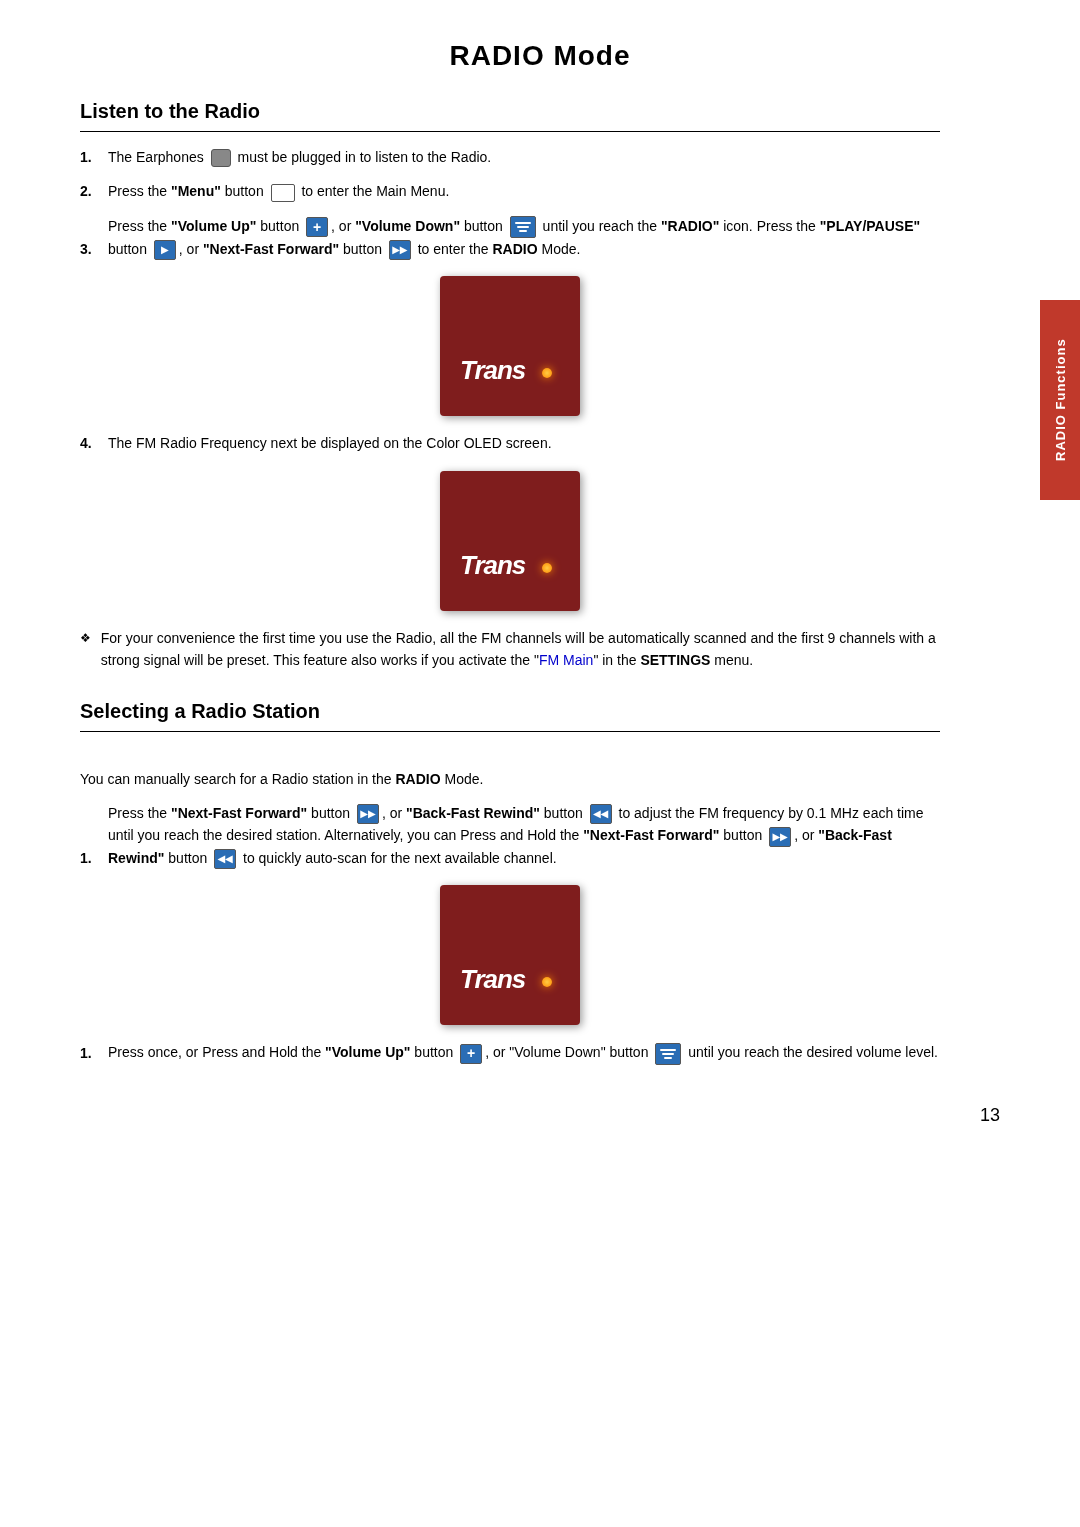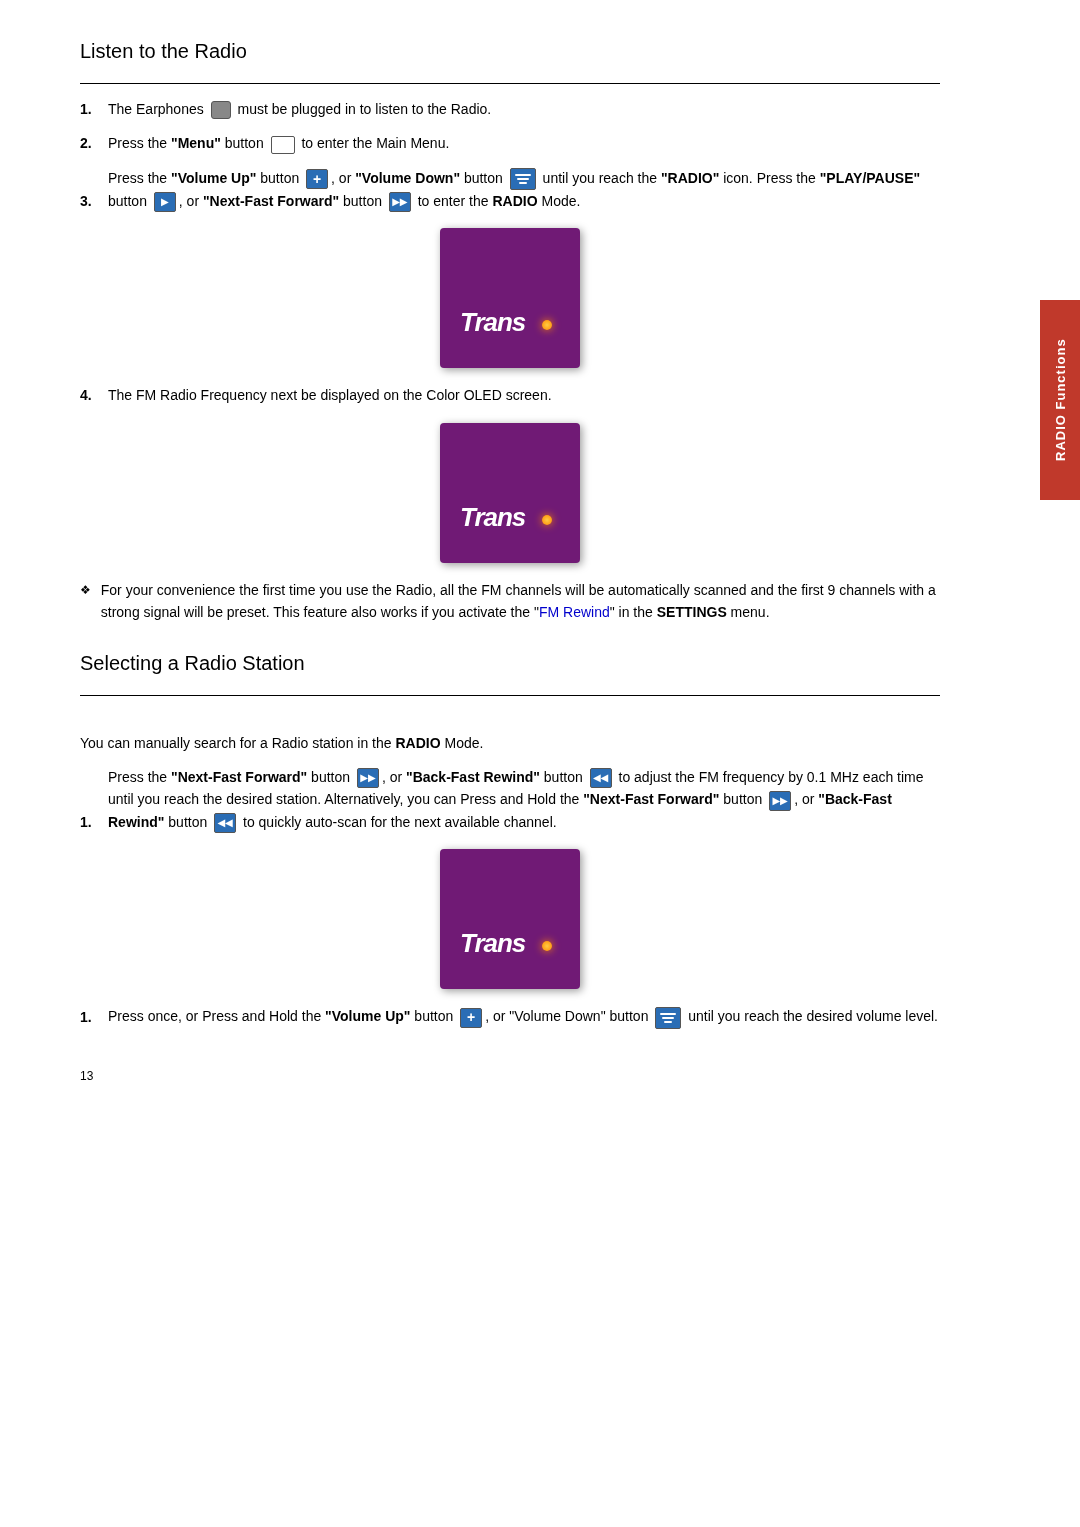--- a/index.html
+++ b/index.html
@@ -24,24 +24,24 @@
     .page-title {
       text-align: center;
       font-size: 28px;
       font-weight: bold;
       margin-bottom: 28px;
       letter-spacing: 1px;
     }
 
     .section-heading {
       font-size: 20px;
-      font-weight: normal;
+      font-weight: bold;
       margin-bottom: 14px;
       border-bottom: 1px solid #000;
-      padding-bottom: 20px;
+      padding-bottom: 8px;
     }
 
     .content-area {
       margin-right: 60px;
     }
 
     ol {
       list-style: none;
       counter-reset: step-counter;
       padding-left: 0;
@@ -159,21 +159,21 @@
       justify-content: center;
       color: white;
       font-size: 10px;
     }
 
     .device-image {
       display: block;
       width: 140px;
       height: 140px;
       margin: 16px auto;
-      background: #701a75;
+      background: #7f1d1d;
       border-radius: 4px;
       position: relative;
       overflow: hidden;
       box-shadow: 2px 2px 8px rgba(0,0,0,0.4);
     }
 
     .device-image .trans-text {
       position: absolute;
       bottom: 30px;
       left: 20px;
@@ -230,39 +230,40 @@
       font-size: 13px;
       font-weight: bold;
       display: flex;
       align-items: center;
       justify-content: center;
       letter-spacing: 1px;
       height: 200px;
     }
 
     .page-number {
-      text-align: left;
+      text-align: right;
       margin-top: 40px;
-      font-size: 12px;
+      font-size: 18px;
     }
 
     .li-text {
       flex: 1;
       line-height: 1.6;
     }
   </style>
 </head>
 <body>
 
 <div class="page-wrapper">
 
   <div class="sidebar-tab">
     <span>RADIO Functions</span>
   </div>
 
+  <h1 class="page-title">RADIO Mode</h1>
 
   <div class="content-area">
 
     <h2 class="section-heading">Listen to the Radio</h2>
 
     <ol>
 
       <li>
         <span class="li-text">
           <span>The Earphones</span>
@@ -311,21 +312,21 @@
       </li>
     </ol>
 
     <div class="device-image">
       <span class="trans-text">Trans</span>
       <span class="star-dot"></span>
     </div>
 
     <div class="bullet-item">
       <span class="li-text">
-        For your convenience the first time you use the Radio, all the FM channels will be automatically scanned and the first 9 channels with a strong signal will be preset. This feature also works if you activate the "<a class="fm-reset-link">FM Rewind</a>" in the <b>SETTINGS</b> menu.
+        For your convenience the first time you use the Radio, all the FM channels will be automatically scanned and the first 9 channels with a strong signal will be preset. This feature also works if you activate the "<a class="fm-reset-link">FM Main</a>" in the <b>SETTINGS</b> menu.
       </span>
     </div>
 
     <h2 class="section-heading section-gap">Selecting a Radio Station</h2>
 
     <p class="para-gap">
       You can manually search for a Radio station in the <b>RADIO</b> Mode.
     </p>
 
     <ol>

